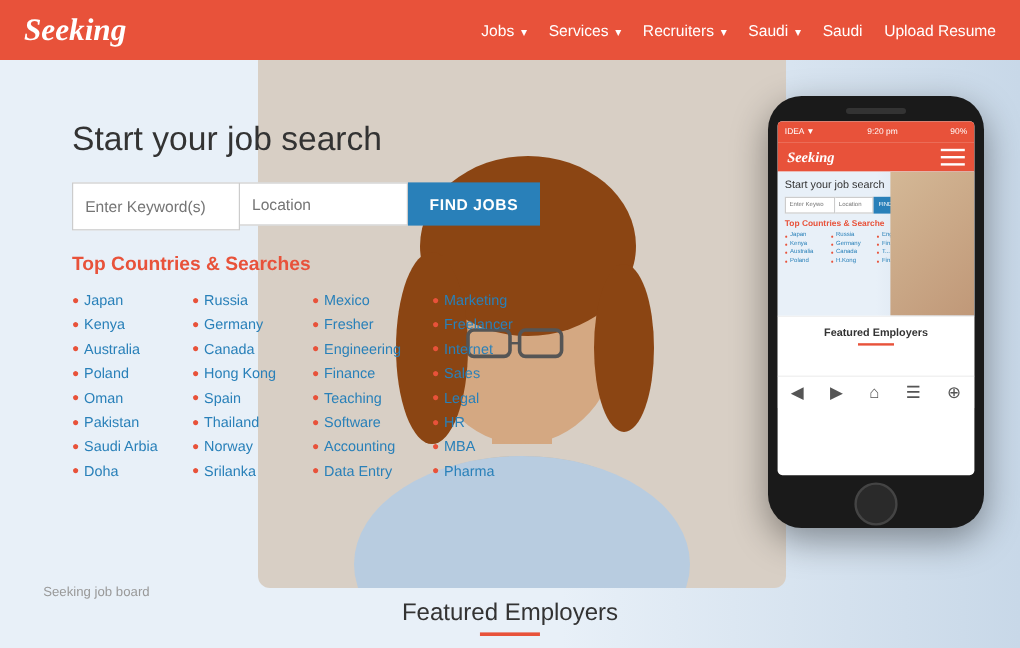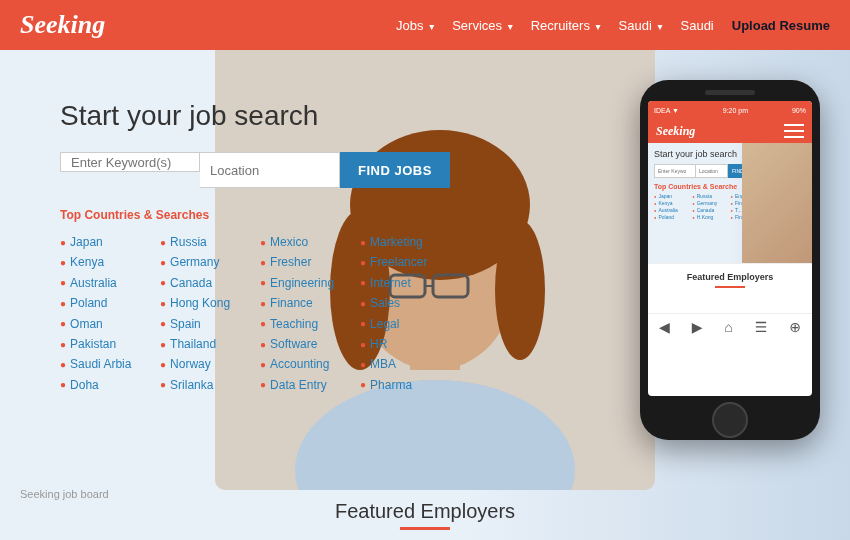--- a/index.html
+++ b/index.html
@@ -44,23 +44,22 @@
     }
     .nav-link .arrow {
       font-size: 10px;
       margin-left: 2px;
     }
     .nav-login {
       color: white;
       font-size: 13px;
     }
     .nav-upload {
-      color: #0f172a;
+      color: #ffffff;
       font-size: 13px;
-      font-weight: bold;
     }
 
     
     .hero {
       position: relative;
       height: 490px;
       background: linear-gradient(to right, #e8f0f8 55%, #c8d8e8 100%);
       overflow: hidden;
       text-decoration: underline;
     }
@@ -87,21 +86,21 @@
       font-weight: 400;
       margin-bottom: 20px;
     }
     .search-bar {
       display: flex;
       gap: 0;
       margin-bottom: 20px;
     }
     .search-input {
       width: 140px;
-      height: 20px;
+      height: 40px;
       border: 1px solid #ccc;
       padding: 0 10px;
       font-size: 13px;
       color: #999;
       outline: none;
     }
     .search-input-location {
       width: 140px;
       height: 36px;
       border: 1px solid #ccc;
@@ -118,21 +117,21 @@
       height: 36px;
       padding: 0 18px;
       font-size: 13px;
       font-weight: bold;
       cursor: pointer;
       letter-spacing: 0.5px;
     }
 
     .top-countries-title {
       color: #e8523a;
-      font-size: 12px;
+      font-size: 16px;
       font-weight: bold;
       margin-bottom: 10px;
       margin-top: 11px;
     }
 
     .countries-grid {
       display: grid;
       grid-template-columns: repeat(5, 100px);
       gap: 3px 0;
     }
@@ -347,21 +346,21 @@
       width: 50px;
       height: 3px;
       background: #e8523a;
       margin: 4px auto 0;
     }
 
     
     .bottom-text {
       position: absolute;
       bottom: 40px;
-      left: 20px;
+      left: 36px;
       font-size: 11px;
       color: #999;
       z-index: 5;
     }
   </style>
 </head>
 <body>
 
 <div class="navbar">
   <div class="navbar-brand">

